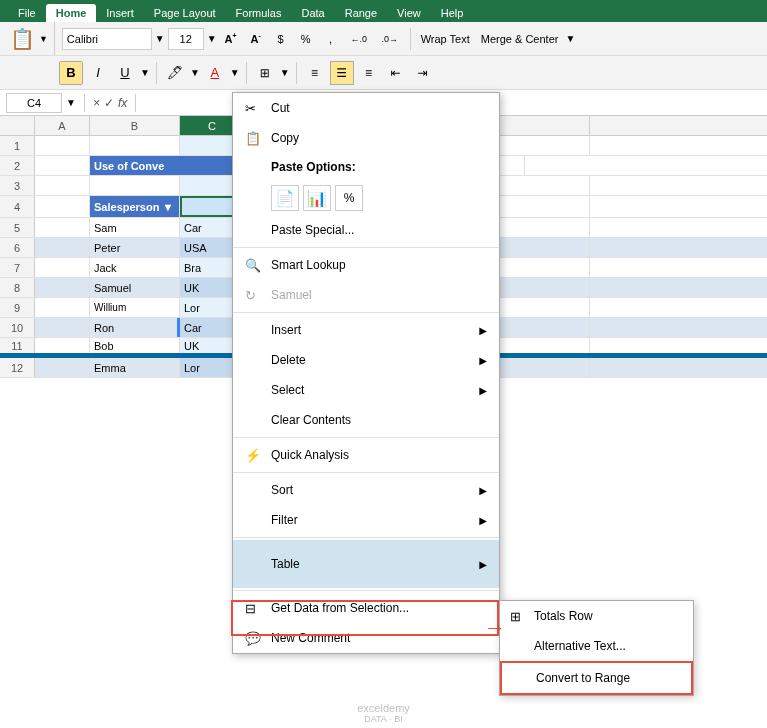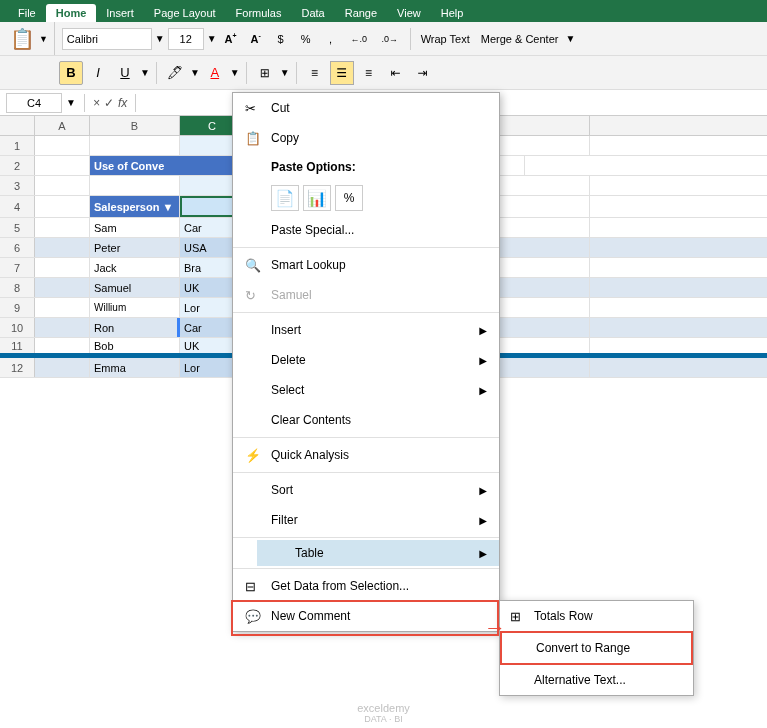--- a/index.html
+++ b/index.html
@@ -291,21 +291,21 @@
   </div>
 
   <div style="height:30px;display:flex;align-items:center;padding:0 12px;gap:10px;cursor:pointer;font-size:12px;">
     <span style="width:16px;"></span>
     <span>Filter</span>
     <span style="margin-left:auto;font-size:10px;">▶</span>
   </div>
 
   <div style="height:1px;background:#e0e0e0;margin:2px 0;"></div>
 
-  <div style="height:26px;display:flex;align-items:center;padding:0 12px;gap:10px;cursor:pointer;font-size:12px;background:#d0e4f0;margin-left:24px;">
+  <div style="height:48px;display:flex;align-items:center;padding:0 12px;gap:10px;cursor:pointer;font-size:12px;background:#d0e4f0;">
     <span style="width:16px;"></span>
     <span>Table</span>
     <span style="margin-left:auto;font-size:10px;">▶</span>
   </div>
 
   <div style="height:1px;background:#e0e0e0;margin:2px 0;"></div>
 
   <div style="height:30px;display:flex;align-items:center;padding:0 12px;gap:10px;cursor:pointer;font-size:12px;">
     <span style="width:16px;font-size:13px;">⊟</span>
     <span>Get Data from Selection...</span>
@@ -315,27 +315,27 @@
     <span style="width:16px;font-size:13px;">💬</span>
     <span>New Comment</span>
   </div>
 </div>
 
 <div style="position:absolute;left:499px;top:600px;width:195px;background:#fff;border:1px solid #aaa;box-shadow:2px 2px 8px rgba(0,0,0,0.2);z-index:101;">
   <div style="height:30px;display:flex;align-items:center;padding:0 10px;gap:8px;cursor:pointer;font-size:12px;">
     <span style="width:16px;font-size:13px;">⊞</span>
     <span>Totals Row</span>
   </div>
+  <div style="height:30px;display:flex;align-items:center;padding:0 10px;gap:8px;cursor:pointer;font-size:12px;">
+    <span style="width:16px;"></span>
+    <span>Alternative Text...</span>
+  </div>
   <div style="height:34px;display:flex;align-items:center;padding:0 10px;gap:8px;cursor:pointer;font-size:12px;border:2px solid #e74c3c;background:#fff;">
     <span style="width:16px;"></span>
     <span>Convert to Range</span>
-  </div>
-  <div style="height:30px;display:flex;align-items:center;padding:0 10px;gap:8px;cursor:pointer;font-size:12px;">
-    <span style="width:16px;"></span>
-    <span>Alternative Text...</span>
   </div>
 </div>
 
 <div style="position:absolute;left:231px;top:600px;width:268px;height:36px;border:2px solid #e74c3c;z-index:102;pointer-events:none;"></div>
 
 <div style="position:absolute;left:484px;top:612px;z-index:103;pointer-events:none;color:#e74c3c;font-size:22px;font-weight:bold;">→</div>
 
 <div style="position:absolute;bottom:4px;left:50%;transform:translateX(-50%);font-size:11px;color:rgba(150,150,150,0.6);text-align:center;z-index:1;pointer-events:none;">
   <div>exceldemy</div>
   <div style="font-size:9px;">DATA · BI</div>

